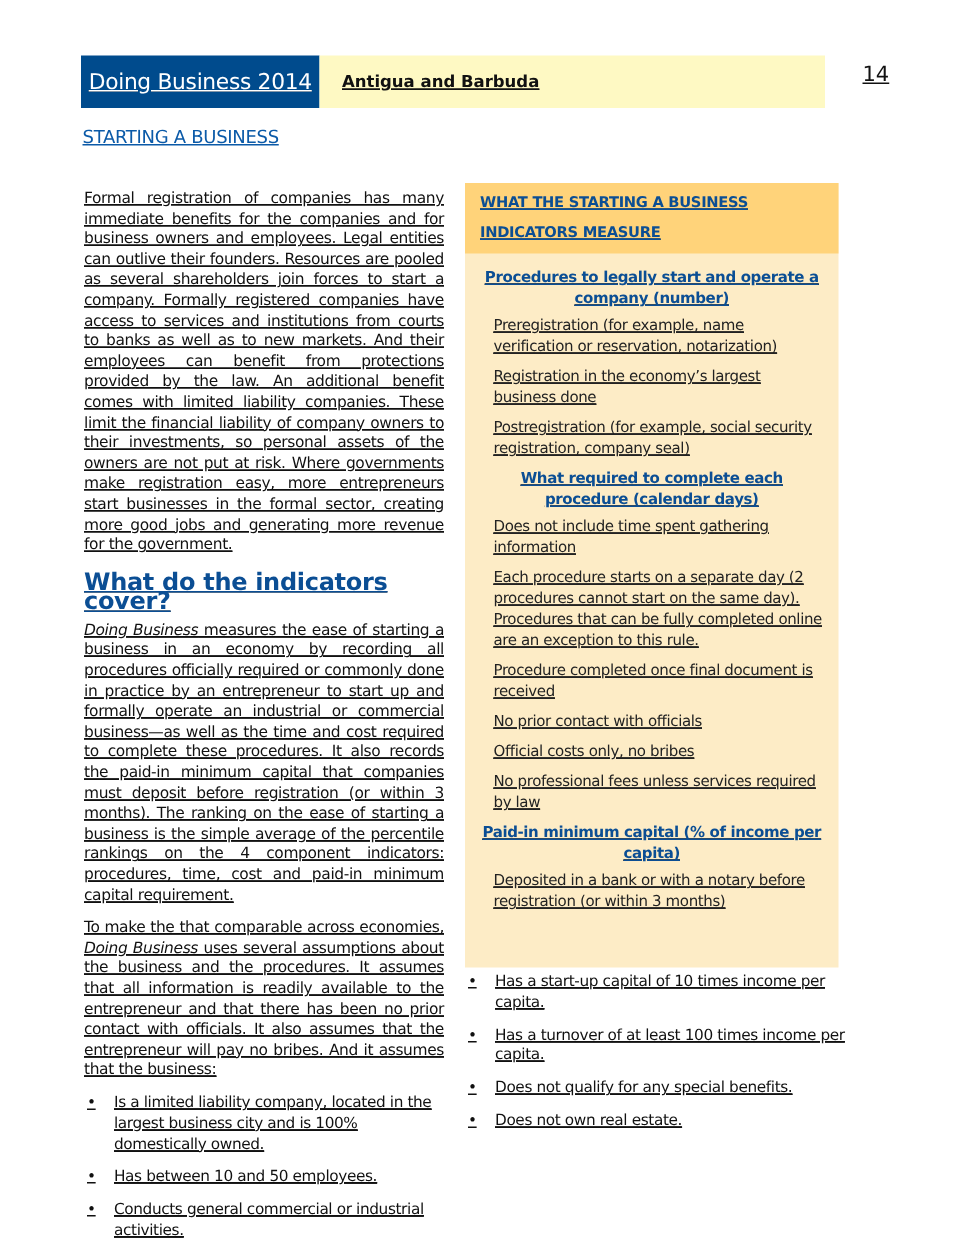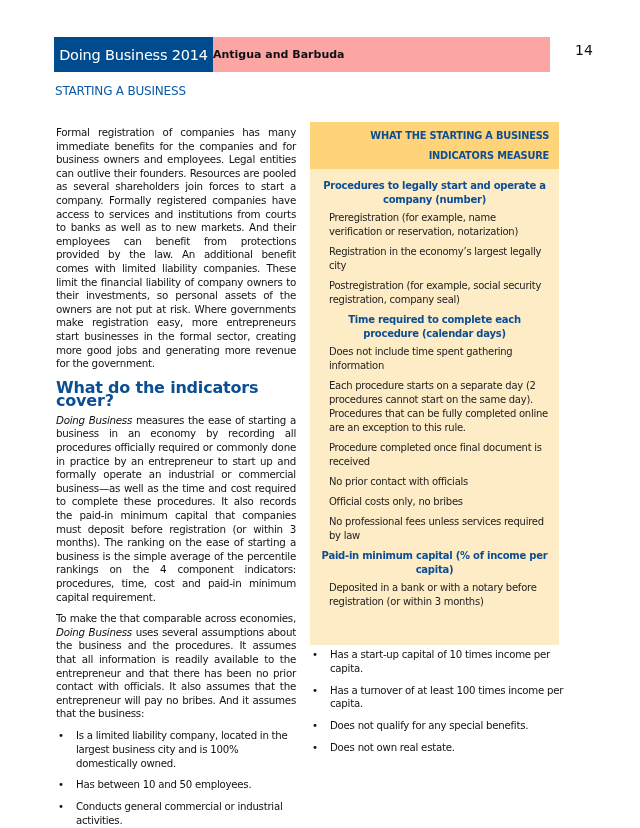--- a/index.html
+++ b/index.html
@@ -1,35 +1,35 @@
 <!DOCTYPE html>
 <html><head>
 <meta charset="utf-8">
 <style>
-  * { box-sizing: border-box; margin: 0; padding: 0; }
+  * { box-sizing: border-box; margin: 0; padding: 0; text-decoration: underline; }
   html, body { width: 640px; height: 828px; background: #ffffff; overflow: hidden; }
   body { position: relative; font-family: "DejaVu Sans", sans-serif; color: #111111; }
 
   .header-bar { position: absolute; left: 54px; top: 37px; width: 496px; height: 35px; display: flex; }
   .header-left { width: 159px; height: 100%; background: #004b8d; color: #ffffff; font-size: 14.5px; display: flex; align-items: center; justify-content: center; font-family: "DejaVu Sans", sans-serif; letter-spacing: -0.2px; }
-  .header-right { flex: 1; height: 100%; background: #fca5a5; display: flex; align-items: center; font-size: 11px; font-weight: bold; color: #111; }
+  .header-right { flex: 1; height: 100%; background: #fef9c3; display: flex; align-items: center; padding-left: 15px; font-size: 11px; font-weight: bold; color: #111; }
   .page-number { position: absolute; left: 575px; top: 42px; font-size: 14px; color: #111; }
 
   .section-title { position: absolute; left: 55px; top: 84px; font-size: 12px; color: #0b5aa8; letter-spacing: -0.2px; }
 
   .left-col { position: absolute; left: 56px; top: 126px; width: 240px; font-size: 10.3px; line-height: 13.6px; }
   .left-col p { text-align: justify; margin-bottom: 8px; letter-spacing: -0.25px; }
   .left-col p:first-child { margin-bottom: 0; }
   .subhead { color: #0b4e94; font-weight: bold; font-size: 16px; margin: 10px 0 6px 0; letter-spacing: -0.2px; }
   ul.bullets { list-style: none; }
   ul.bullets li { position: relative; padding-left: 20px; margin-bottom: 8px; letter-spacing: -0.25px; font-size: 10.2px; line-height: 13.8px; }
   ul.bullets li .bullet { position: absolute; left: 2px; top: 0; }
 
   .side-box { position: absolute; left: 310px; top: 122px; width: 249px; height: 523px; background: #fdecc6; }
-  .side-box-head { background: #ffd37a; height: 47px; padding: 4px 10px 0 10px; color: #0b4e94; font-weight: bold; font-size: 9.8px; line-height: 20px; letter-spacing: -0.2px; text-align: right; }
+  .side-box-head { background: #ffd37a; height: 47px; padding: 4px 10px 0 10px; color: #0b4e94; font-weight: bold; font-size: 9.8px; line-height: 20px; letter-spacing: -0.2px; }
   .side-box-body { padding: 10px 10px 0 10px; }
   .ind-title { color: #0b4e94; font-weight: bold; font-size: 10px; line-height: 14px; margin-bottom: 4px; letter-spacing: -0.25px; text-align: center; }
   .ind-item { padding-left: 9px; font-size: 10px; line-height: 14px; margin-bottom: 6px; color: #222; letter-spacing: -0.25px; }
 
   .right-bullets { position: absolute; left: 310px; top: 648px; width: 255px; }
   .right-bullets li { padding-left: 22px; }
   .right-bullets li .bullet { left: 5px; }
 </style>
 </head>
 <body>
@@ -55,24 +55,24 @@
 </div>
 
 <div class="side-box">
   <div class="side-box-head">
     <div>WHAT THE STARTING A BUSINESS</div>
     <div>INDICATORS MEASURE</div>
   </div>
   <div class="side-box-body">
     <div class="ind-title">Procedures to legally start and operate a company (number)</div>
     <div class="ind-item">Preregistration (for example, name verification or reservation, notarization)</div>
-    <div class="ind-item">Registration in the economy’s largest legally city</div>
+    <div class="ind-item">Registration in the economy’s largest business done</div>
     <div class="ind-item">Postregistration (for example, social security registration, company seal)</div>
 
-    <div class="ind-title">Time required to complete each procedure (calendar days)</div>
+    <div class="ind-title">What required to complete each procedure (calendar days)</div>
     <div class="ind-item">Does not include time spent gathering information</div>
     <div class="ind-item">Each procedure starts on a separate day (2 procedures cannot start on the same day). Procedures that can be fully completed online are an exception to this rule.</div>
     <div class="ind-item">Procedure completed once final document is received</div>
     <div class="ind-item">No prior contact with officials</div>
 
     <div class="ind-item">Official costs only, no bribes</div>
     <div class="ind-item">No professional fees unless services required by law</div>
 
     <div class="ind-title">Paid-in minimum capital (% of income per capita)</div>
     <div class="ind-item">Deposited in a bank or with a notary before registration (or within 3 months)</div>

